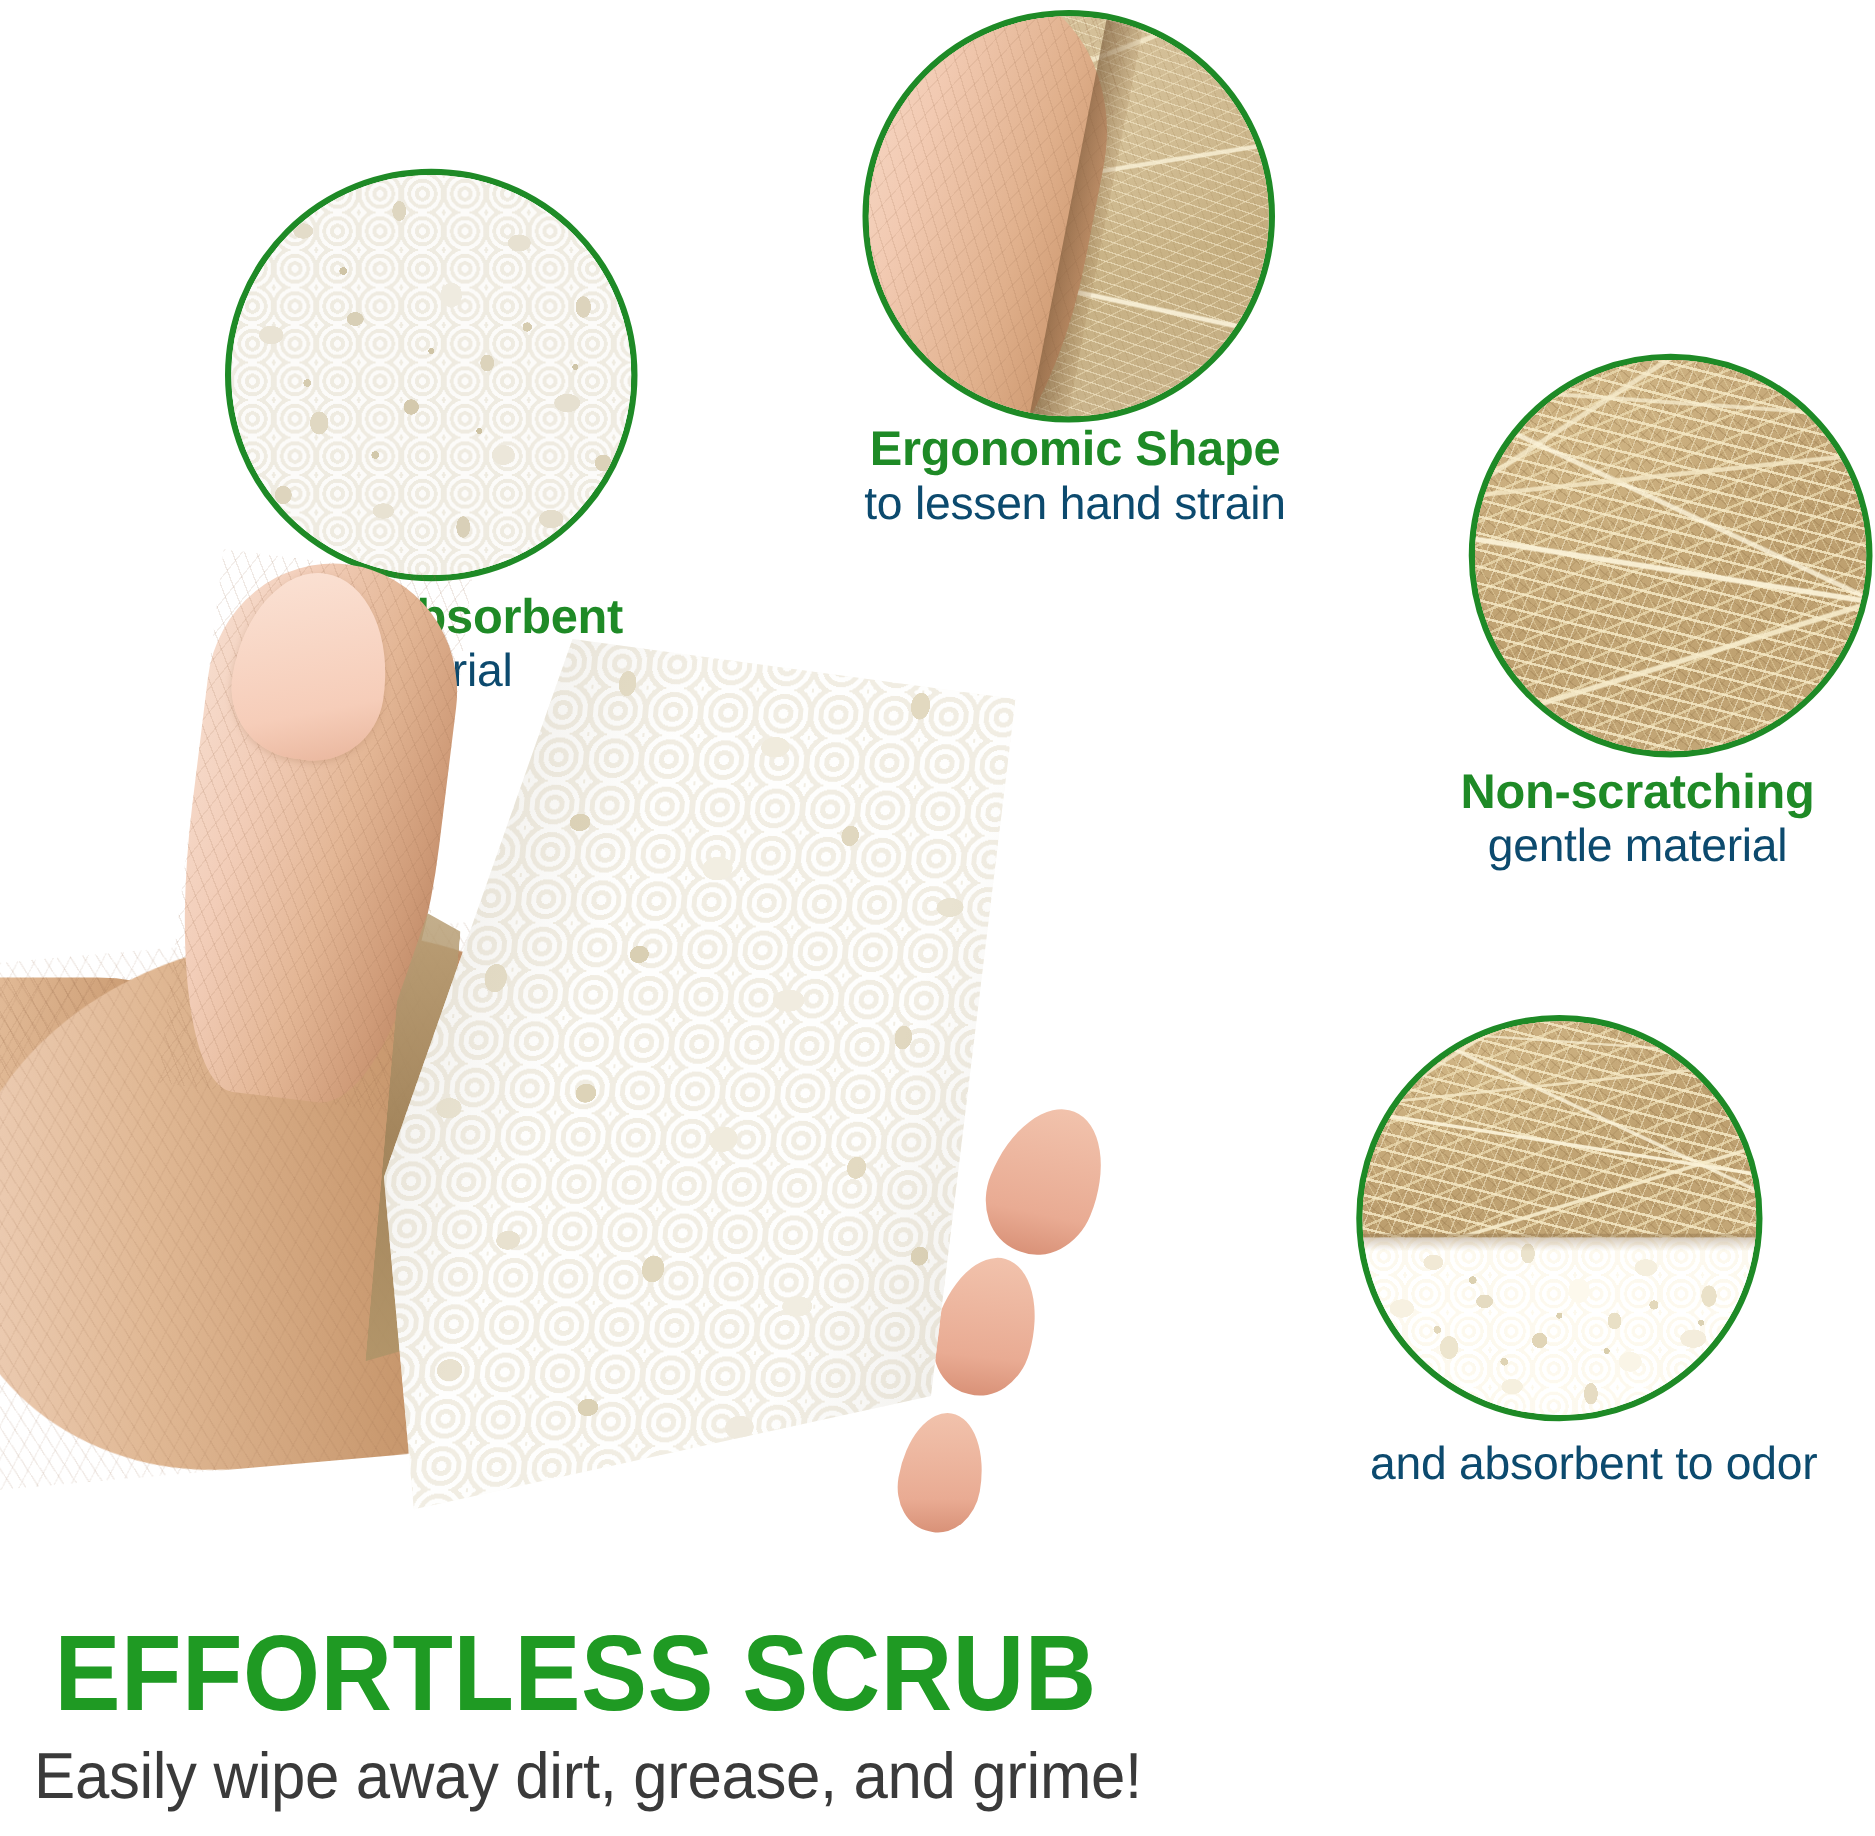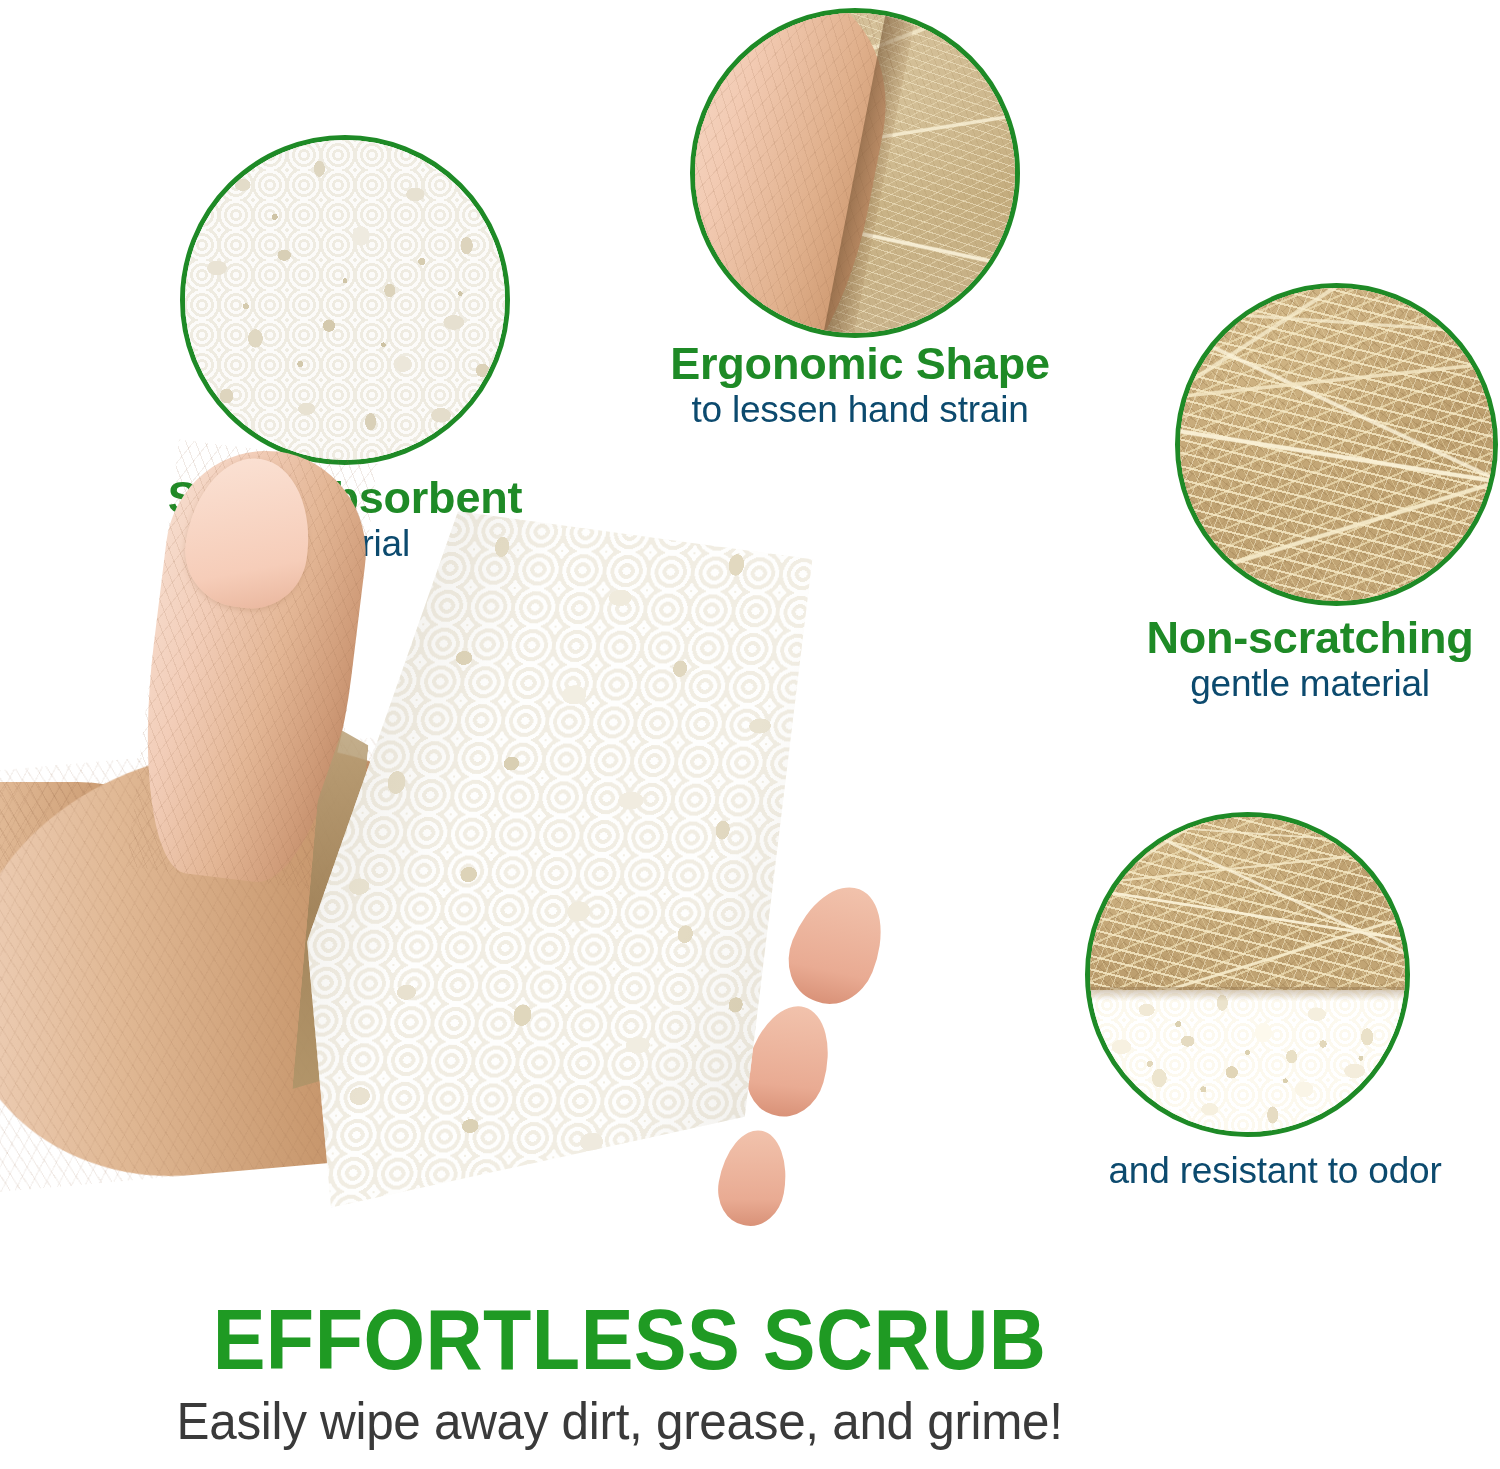--- a/index.html
+++ b/index.html
@@ -107,21 +107,21 @@
   }
   .skin-lines { position:absolute; inset:0;
     background-image:
       repeating-linear-gradient(62deg, rgba(150,105,74,.14) 0 1px, transparent 1px 9px),
       repeating-linear-gradient(-58deg, rgba(150,105,74,.11) 0 1px, transparent 1px 12px);
   }
 
   
   .feature-label { position:absolute; text-align:center; line-height:1.14; }
   .feature-label .hl {
-    display:block; color:#1e8a26; font-weight:700; font-size:45px; letter-spacing:-.2px;
+    display:block; color:#1e8a26; font-weight:700; font-size:39px; letter-spacing:-.2px;
   }
   .feature-label .sub {
     display:block; color:#0c4a6e; font-weight:300; font-size:37px; letter-spacing:-.2px;
   }
 
   
   #hero { position:absolute; left:-40px; top:430px; width:1120px; height:790px; }
 
   .palm {
     position:absolute; left:0; top:320px; width:560px; height:420px;
@@ -198,21 +198,21 @@
   }
   .sponge-loofah-edge {
     position:absolute; left:348px; top:300px; width:46px; height:360px;
     transform:rotate(5deg) skewY(-4deg);
     background:linear-gradient(180deg,#b9a077 0%,#9d8259 50%,#ae9468 100%);
     clip-path:polygon(40% 0%, 100% 4%, 100% 96%, 0% 100%, 0% 20%);
     opacity:.85;
   }
 
   
-  #headline-block { position:absolute; left:0; top:1296px; width:1090px; text-align:right; }
+  #headline-block { position:absolute; left:0; top:1296px; width:1090px; text-align:left; }
   #headline {
     color:#1f9a23; font-weight:700; font-size:86px; line-height:1.0;
     letter-spacing:.5px; transform:scaleX(.92); transform-origin:center;
   }
   #subheadline {
     margin-top:12px; color:#3a3a3a; font-weight:300; font-size:52px;
     line-height:1.05; letter-spacing:-.3px; transform:scaleX(.95); transform-origin:center;
   }
 </style>
 </head>
@@ -251,21 +251,21 @@
   <span class="sub">gentle material</span>
 </div>
 
 <div class="feature-circle" style="left:1085px; top:812px; width:325px; height:325px;">
   <div class="circle-media tex-fiber-tan" style="height:57%;"></div>
   <div class="circle-media tex-sponge-white" style="top:55%; height:45%; filter:brightness(1.06);"></div>
   <div style="position:absolute; left:0; top:54%; width:100%; height:14px;
               background:linear-gradient(180deg, rgba(150,120,80,.5), rgba(255,255,255,0));"></div>
 </div>
 <div class="feature-label" style="left:1050px; top:1150px; width:450px;">
-  <span class="sub">and resistant to odor</span>
+  <span class="sub">and absorbent to odor</span>
 </div>
 
 <div id="hero">
   <div class="wrist tex-skin dark">
     <div class="skin-lines"></div>
   </div>
   <div class="palm tex-skin dark">
     <div class="skin-lines"></div>
   </div>
   <div class="thumb tex-skin">

